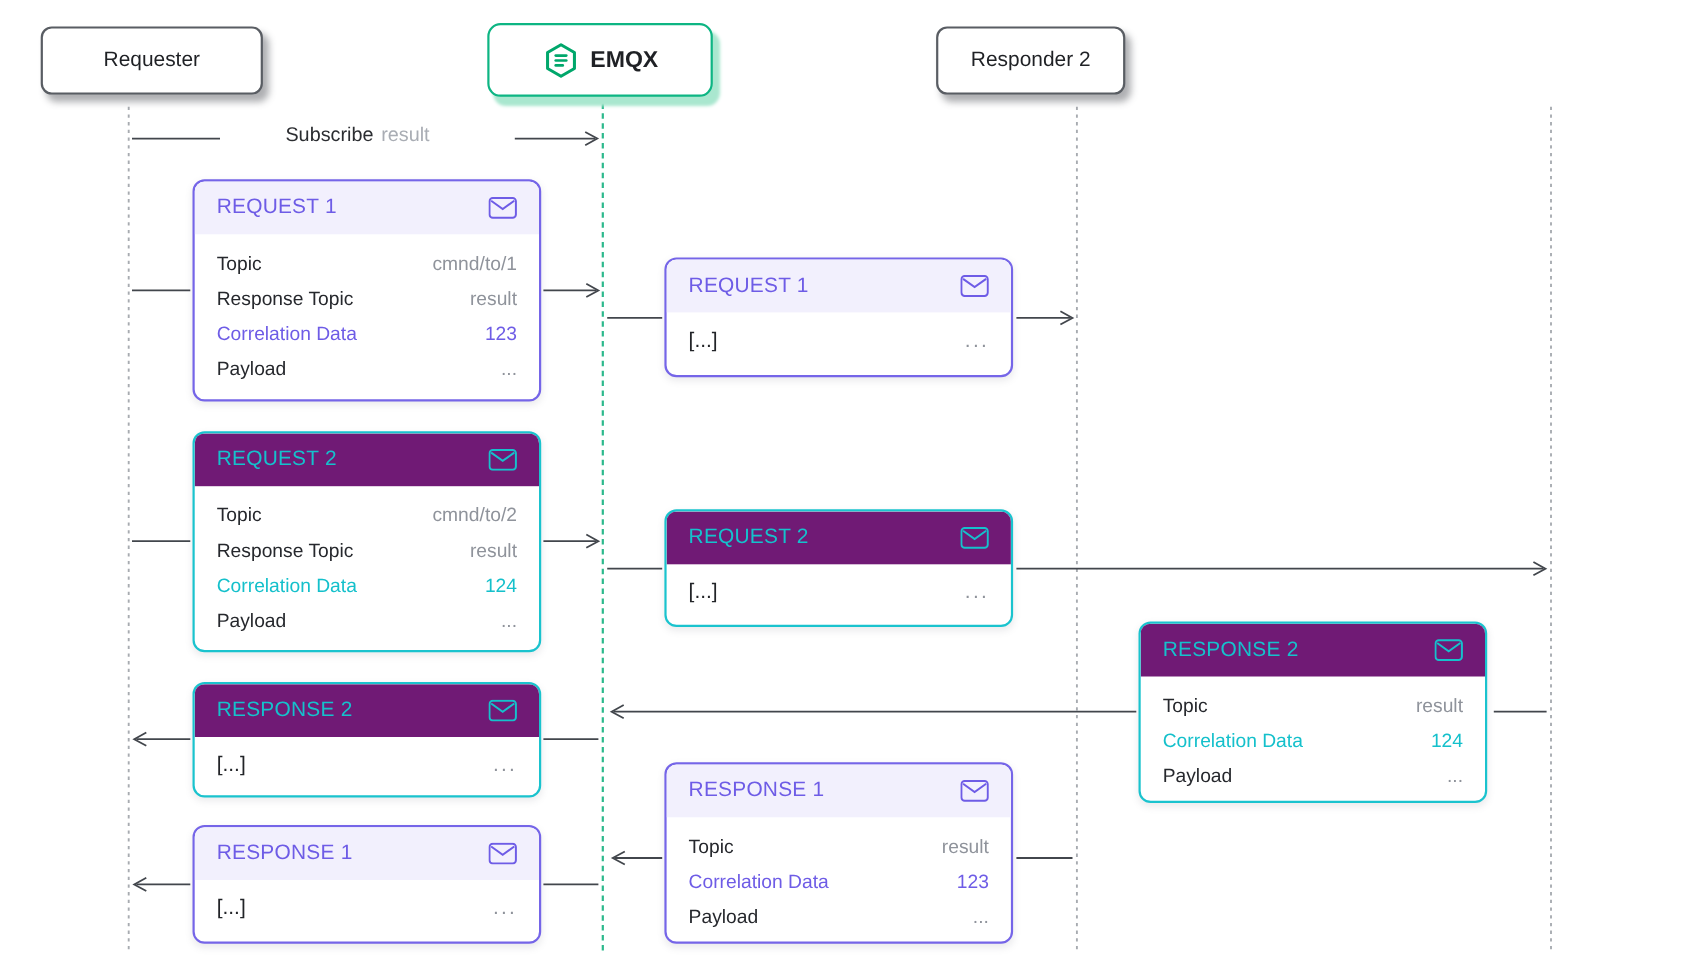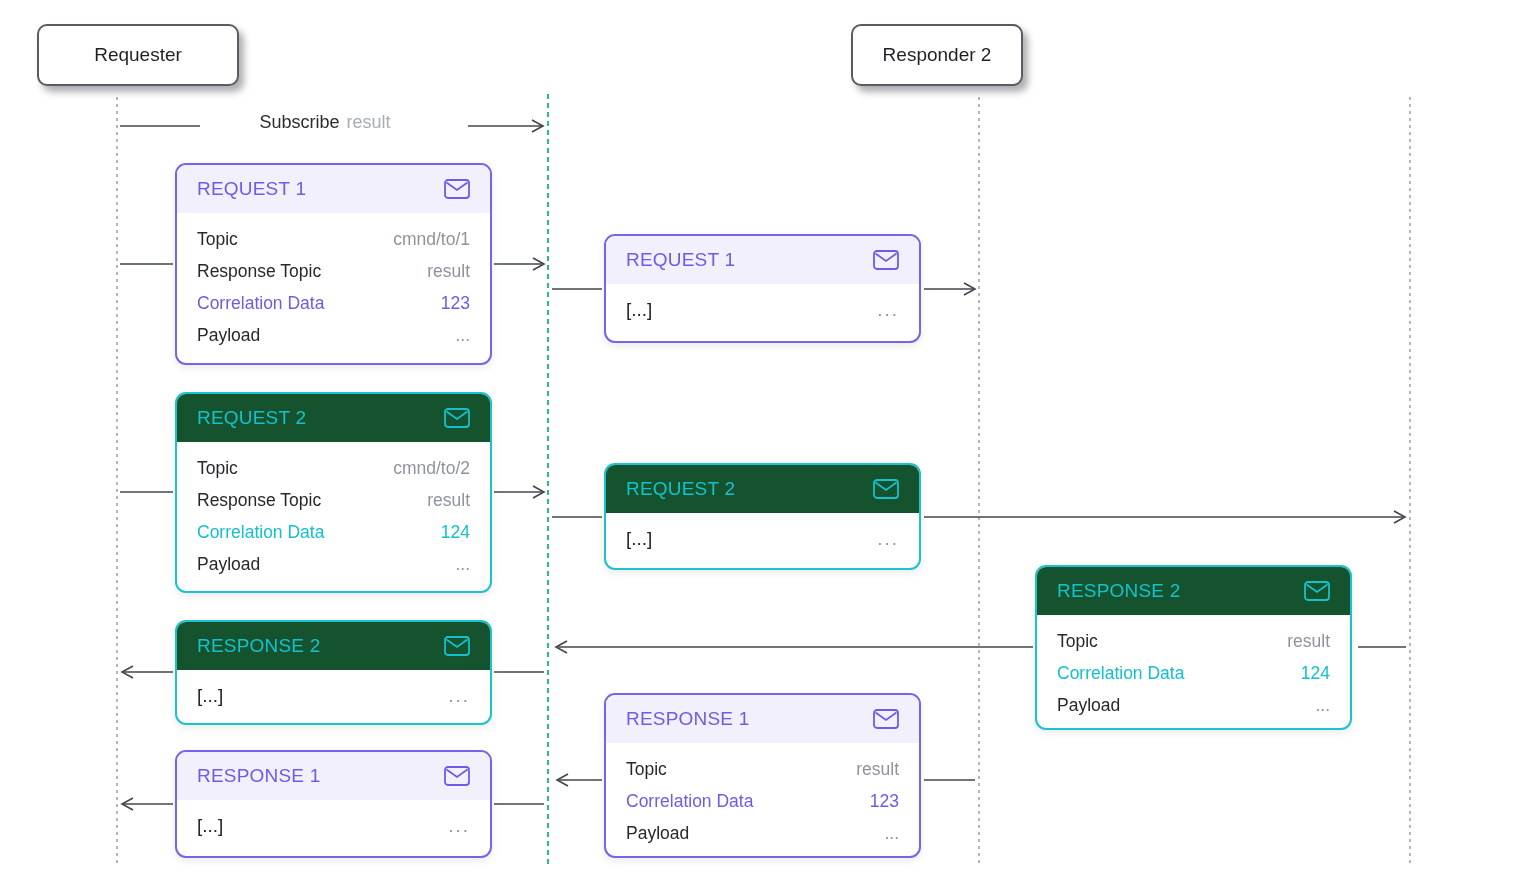--- a/index.html
+++ b/index.html
@@ -44,21 +44,21 @@
   .msg-card .bd-mini{
     display:flex;justify-content:space-between;align-items:center;
     padding:15px 20px 17px;font-size:19px;
   }
   .msg-card .bd-mini .l{color:#222428;}
   .msg-card .bd-mini .v{color:#8f939b;letter-spacing:2px;}
   .purple{border-color:#7565e8;}
   .purple .hd{color:#6e5ce6;background:#f2f0fd;}
   .purple .r.acc .l,.purple .r.acc .v{color:#6e5ce6;}
   .teal{border-color:#1ac3ce;}
-  .teal .hd{color:#15c1cc;background:#14532d;}
+  .teal .hd{color:#15c1cc;background:#701a75;}
   .teal .r.acc .l,.teal .r.acc .v{color:#14c0cb;}
   .env{flex:0 0 auto;}
 </style>
 </head>
 <body>
 
 <div id="canvas">
 
   <svg id="wires" width="1536" height="879">
 
@@ -104,20 +104,29 @@
       <line x1="494" y1="804" x2="544" y2="804"></line>
       <line x1="173" y1="804" x2="124" y2="804"></line>
       <polyline points="133,798 122,804 133,810"></polyline>
     </g>
   </svg>
 
   <div class="actor" style="left:16px;top:24px;width:202px;margin-left:21px;">
     <span>Requester</span>
   </div>
 
+  <div class="actor emqx" style="left:443px;top:21px;width:205px;">
+    <svg width="34" height="34" viewBox="0 0 32 32">
+      <polygon points="16,2.5 27.5,9.2 27.5,22.8 16,29.5 4.5,22.8 4.5,9.2" fill="none" stroke="#00a76b" stroke-width="2.6" stroke-linejoin="round"></polygon>
+      <line x1="11.5" y1="11.8" x2="20.5" y2="11.8" stroke="#00a76b" stroke-width="2.3" stroke-linecap="round"></line>
+      <line x1="11.5" y1="16" x2="20.5" y2="16" stroke="#00a76b" stroke-width="2.3" stroke-linecap="round"></line>
+      <line x1="11.5" y1="20.2" x2="17.5" y2="20.2" stroke="#00a76b" stroke-width="2.3" stroke-linecap="round"></line>
+    </svg>
+    <span>EMQX</span>
+  </div>
 
   <div class="actor" style="left:851px;top:24px;width:172px;">
     <span>Responder 2</span>
   </div>
 
 
   <div class="sub-label">
     <span>Subscribe</span><span class="topic">result</span>
   </div>
 

